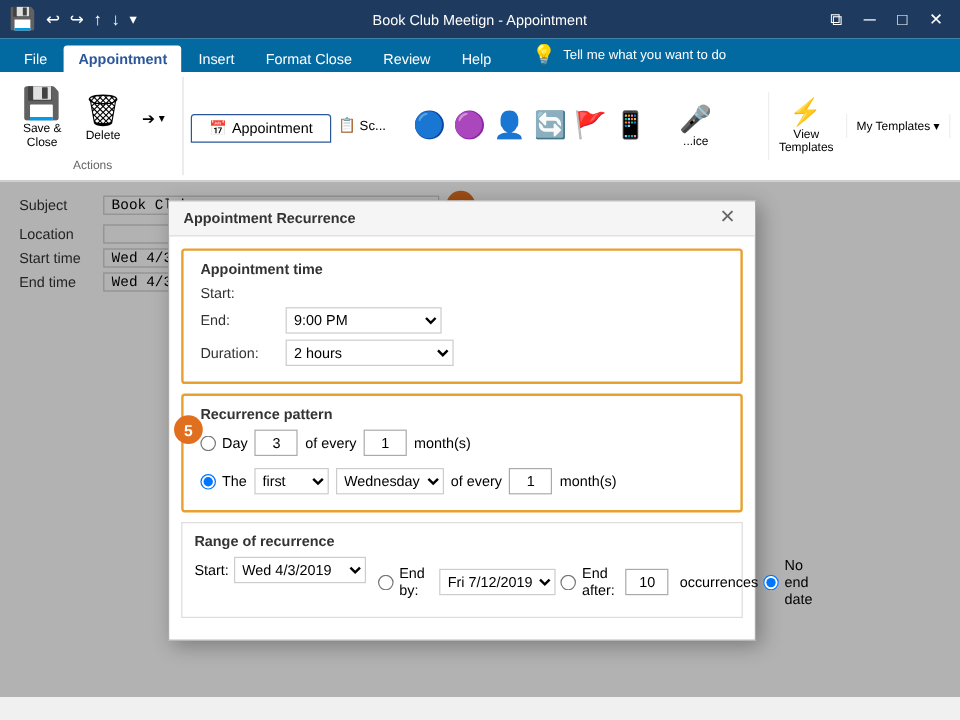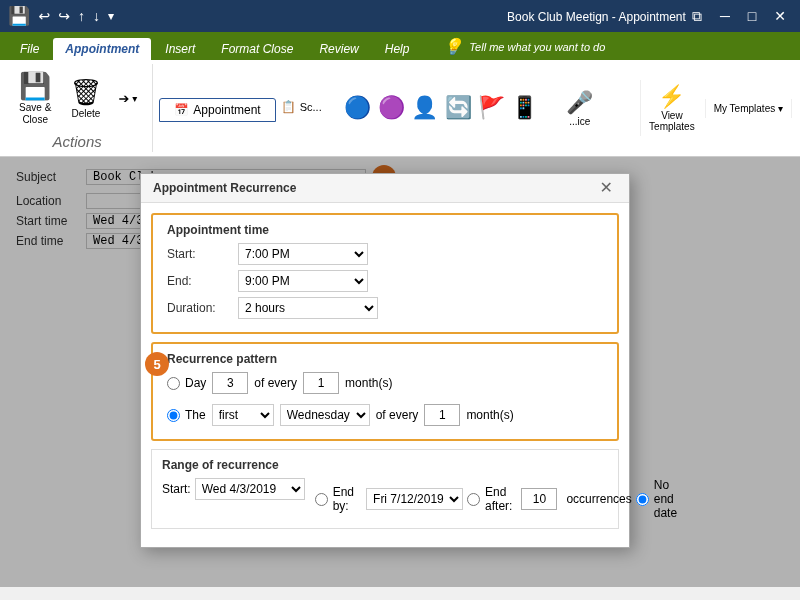--- a/index.html
+++ b/index.html
@@ -9,40 +9,39 @@
     .title-bar {
       background: #1e3a5f;
       color: white;
       height: 32px;
       display: flex;
       align-items: center;
       padding: 0 8px;
       justify-content: space-between;
     }
     .title-bar-left { display: flex; align-items: center; gap: 8px; }
-    .title-bar-center { flex: 1; text-align: right; font-size: 13px; }
+    .title-bar-center { flex: 1; text-align: center; font-size: 13px; }
     .title-bar-right { display: flex; align-items: center; gap: 6px; }
     .title-btn {
       color: white;
       background: none;
       border: none;
       cursor: pointer;
       font-size: 14px;
       padding: 2px 6px;
       line-height: 1;
     }
 
     
     .ribbon-tabs {
-      background: #4d7c0f;
+      background: #0369a1;
       display: flex;
       align-items: flex-end;
       padding: 0 8px;
       height: 28px;
-      font-style: italic;
     }
     .ribbon-tab {
       color: white;
       padding: 4px 12px;
       cursor: pointer;
       font-size: 12px;
       border-radius: 3px 3px 0 0;
       margin-right: 2px;
     }
     .ribbon-tab.active {
@@ -52,27 +51,26 @@
     }
     .ribbon-group {
       display: flex;
       flex-direction: column;
       align-items: flex-start;
       border-right: 1px solid #e0e0e0;
       padding: 2px 10px 2px 4px;
       margin-right: 4px;
     }
     .ribbon-group-label {
-      font-size: 15px;
+      font-size: 10px;
       color: #666;
       text-align: center;
       width: 100%;
       margin-top: auto;
       padding-top: 2px;
-      font-style: italic;
     }
     .ribbon-buttons { display: flex; gap: 4px; flex: 1; align-items: center; }
 
     
     .main-content {
       background: #f5f5f5;
       position: relative;
       height: calc(600px - 32px - 28px - 80px - 26px);
       overflow: hidden;
     }
@@ -394,23 +392,20 @@
     <div class="dialog-title">
       <span>Appointment Recurrence</span>
       <button class="dialog-close">✕</button>
     </div>
     <div class="dialog-body">
 
       <div class="section-box">
         <div class="section-title">Appointment time</div>
         <div class="dlg-row">
           <span class="dlg-label">Start:</span>
-          <select class="dlg-select" style="width:130px;">
-            <option>7:00 PM</option>
-          </select>
         </div>
         <div class="dlg-row">
           <span class="dlg-label">End:</span>
           <select class="dlg-select" style="width:130px;">
             <option>9:00 PM</option>
           </select>
         </div>
         <div class="dlg-row">
           <span class="dlg-label">Duration:</span>
           <select class="dlg-select" style="width:140px;">

